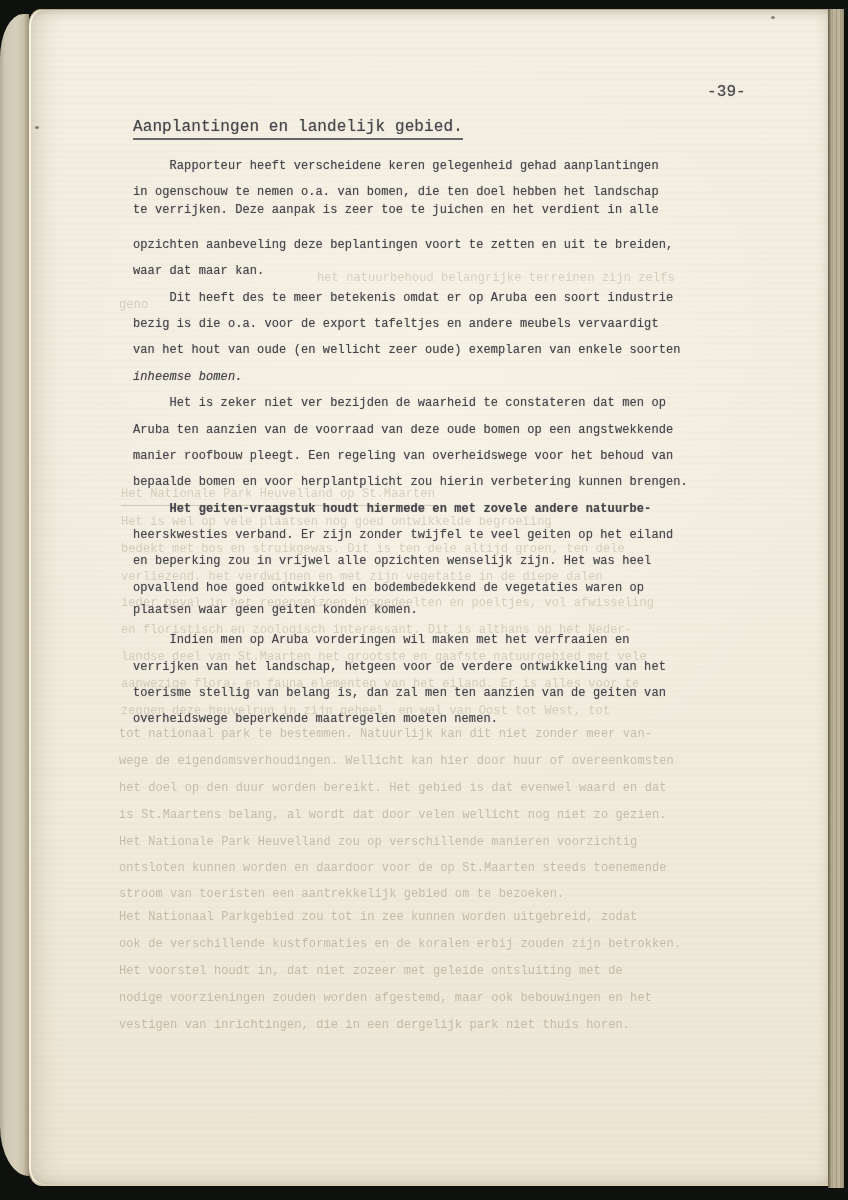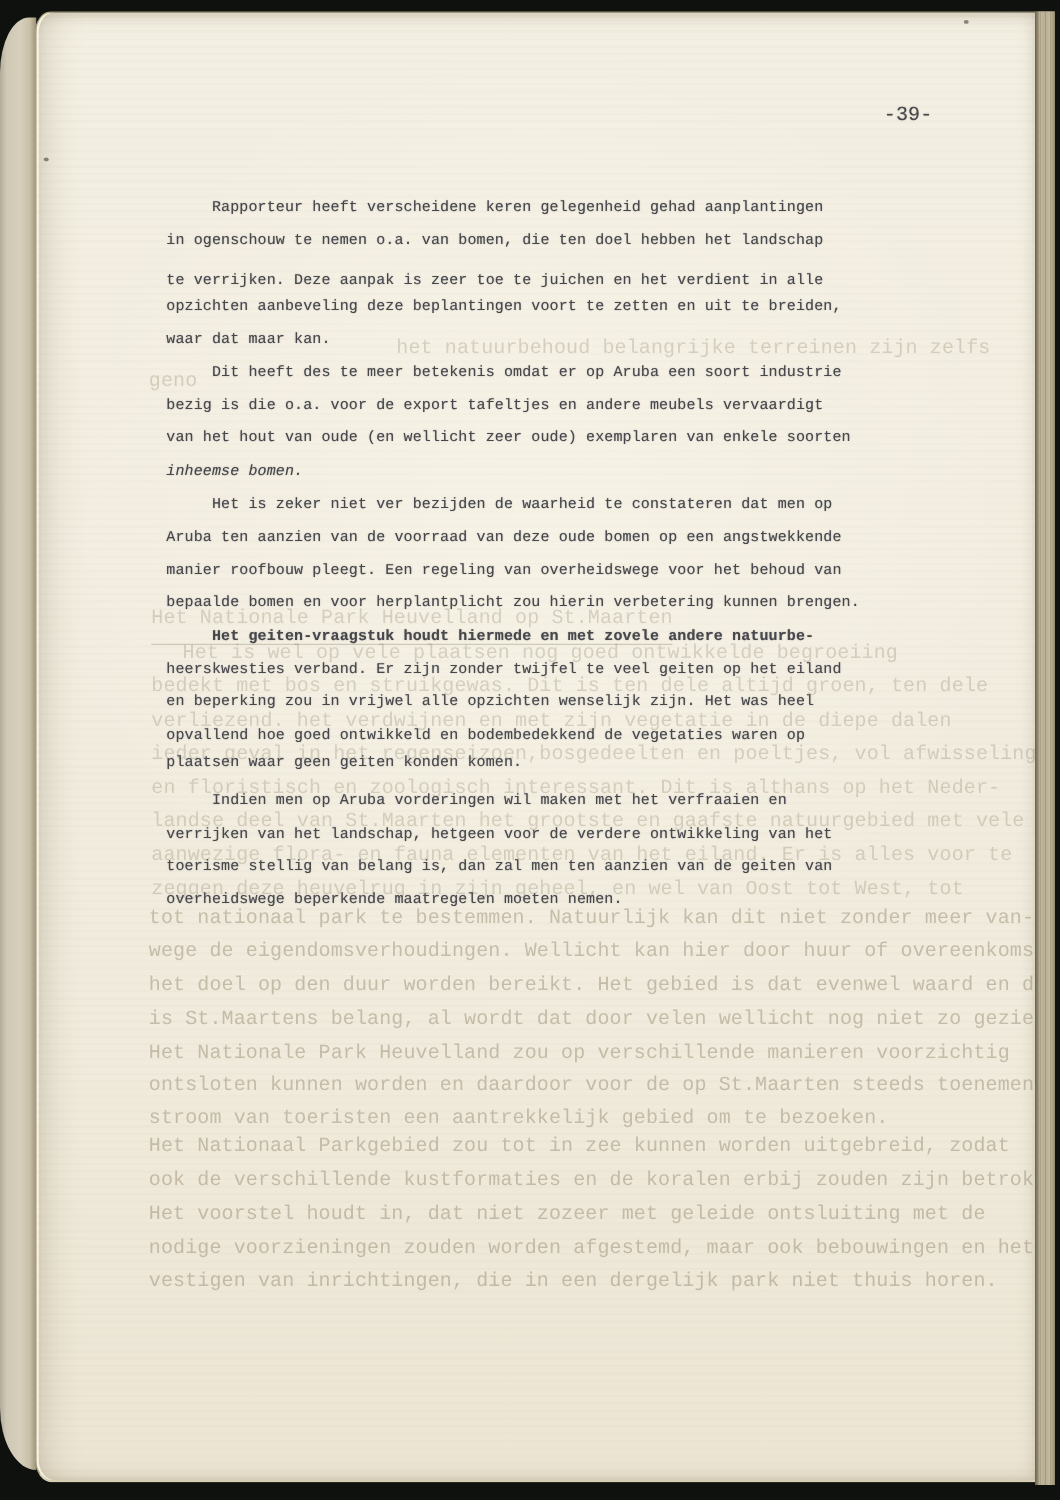--- a/index.html
+++ b/index.html
@@ -63,42 +63,43 @@
     border-bottom:2px solid rgba(68,68,74,.8);
     padding-bottom:2px;white-space:pre;
   }
   .tline{
     position:absolute;left:104px;white-space:pre;
     font-size:12px;letter-spacing:.1px;line-height:20px;
     color:#46464b;text-shadow:0 0 1px rgba(72,72,82,.5);
   }
   .gline{
     position:absolute;white-space:pre;
-    font-size:16px;letter-spacing:.1px;line-height:20px;
+    font-size:12px;letter-spacing:.1px;line-height:20px;
     color:rgba(125,113,86,.38);
   }
   .gline.dim{color:rgba(125,113,86,.26);}
-  .gline.gu{border-bottom:1px solid rgba(125,113,86,.30);padding-bottom:11px;}
+  .gline.gu{border-bottom:1px solid rgba(125,113,86,.30);padding-bottom:1px;}
   .speck{position:absolute;width:4px;height:3px;border-radius:50%;background:rgba(92,88,80,.7);}
 </style>
 </head>
 <body>
 
 <div class="scan">
 
   <div class="left-strip"></div>
 
   <div class="page">
     <div class="pagenum">-39-</div>
+    <div class="heading">Aanplantingen en landelijk gebied.</div>
 
     <div id="ghost-lines">
         <div class="gline dim" style="top: 258px; left: 288px;">het natuurbehoud belangrijke terreinen zijn zelfs</div>
         <div class="gline dim" style="top: 285px; left: 90px;">geno</div>
         <div class="gline dim gu" style="top: 474px; left: 92px;">Het Nationale Park Heuvelland op St.Maarten</div>
-        <div class="gline dim" style="top: 502px; left: 92px; margin-left: 25px;">Het is wel op vele plaatsen nog goed ontwikkelde begroeiing</div>
+        <div class="gline dim" style="top: 502px; left: 92px;">Het is wel op vele plaatsen nog goed ontwikkelde begroeiing</div>
         <div class="gline dim" style="top: 529px; left: 92px;">bedekt met bos en struikgewas. Dit is ten dele altijd groen, ten dele</div>
         <div class="gline dim" style="top: 557px; left: 92px; text-align: right;">verliezend. het verdwijnen en met zijn vegetatie in de diepe dalen</div>
         <div class="gline dim" style="top: 583px; left: 92px;">ieder geval in het regenseizoen,bosgedeelten en poeltjes, vol afwisseling</div>
         <div class="gline dim" style="top: 610px; left: 92px;">en floristisch en zoologisch interessant. Dit is althans op het Neder-</div>
         <div class="gline dim" style="top: 637px; left: 92px;">landse deel van St.Maarten het grootste en gaafste natuurgebied met vele</div>
         <div class="gline dim" style="top: 664px; left: 92px;">aanwezige flora- en fauna elementen van het eiland. Er is alles voor te</div>
         <div class="gline dim" style="top: 691px; left: 92px;">zeggen deze heuvelrug in zijn geheel, en wel van Oost tot West, tot</div>
         <div class="gline" style="top: 714px; left: 90px;">tot nationaal park te bestemmen. Natuurlijk kan dit niet zonder meer van-</div>
         <div class="gline" style="top: 741px; left: 90px;">wege de eigendomsverhoudingen. Wellicht kan hier door huur of overeenkomsten</div>
         <div class="gline" style="top: 768px; left: 90px;">het doel op den duur worden bereikt. Het gebied is dat evenwel waard en dat</div>
@@ -108,21 +109,21 @@
         <div class="gline" style="top: 874px; left: 90px;">stroom van toeristen een aantrekkelijk gebied om te bezoeken.</div>
         <div class="gline" style="top: 897px; left: 90px;">Het Nationaal Parkgebied zou tot in zee kunnen worden uitgebreid, zodat</div>
         <div class="gline" style="top: 924px; left: 90px;">ook de verschillende kustformaties en de koralen erbij zouden zijn betrokken.</div>
         <div class="gline" style="top: 951px; left: 90px;">Het voorstel houdt in, dat niet zozeer met geleide ontsluiting met de</div>
         <div class="gline" style="top: 978px; left: 90px;">nodige voorzieningen zouden worden afgestemd, maar ook bebouwingen en het</div>
         <div class="gline" style="top: 1005px; left: 90px;">vestigen van inrichtingen, die in een dergelijk park niet thuis horen.</div>
       </div>
     <div id="typed-lines">
         <div class="tline" style="top: 146px;">     Rapporteur heeft verscheidene keren gelegenheid gehad aanplantingen</div>
         <div class="tline" style="top: 172.35px;">in ogenschouw te nemen o.a. van bomen, die ten doel hebben het landschap</div>
-        <div class="tline" style="top: 204px;">te verrijken. Deze aanpak is zeer toe te juichen en het verdient in alle</div>
+        <div class="tline" style="top: 190px;">te verrijken. Deze aanpak is zeer toe te juichen en het verdient in alle</div>
         <div class="tline" style="top: 225.05px;">opzichten aanbeveling deze beplantingen voort te zetten en uit te breiden,</div>
         <div class="tline" style="top: 251.4px;">waar dat maar kan.</div>
         <div class="tline" style="top: 277.75px;">     Dit heeft des te meer betekenis omdat er op Aruba een soort industrie</div>
         <div class="tline" style="top: 304.1px;">bezig is die o.a. voor de export tafeltjes en andere meubels vervaardigt</div>
         <div class="tline" style="top: 330.45px;">van het hout van oude (en wellicht zeer oude) exemplaren van enkele soorten</div>
         <div class="tline" style="top: 356.8px; font-style: italic;">inheemse bomen.</div>
         <div class="tline" style="top: 383.15px;">     Het is zeker niet ver bezijden de waarheid te constateren dat men op</div>
         <div class="tline" style="top: 409.5px;">Aruba ten aanzien van de voorraad van deze oude bomen op een angstwekkende</div>
         <div class="tline" style="top: 435.85px;">manier roofbouw pleegt. Een regeling van overheidswege voor het behoud van</div>
         <div class="tline" style="top: 462.2px;">bepaalde bomen en voor herplantplicht zou hierin verbetering kunnen brengen.</div>

